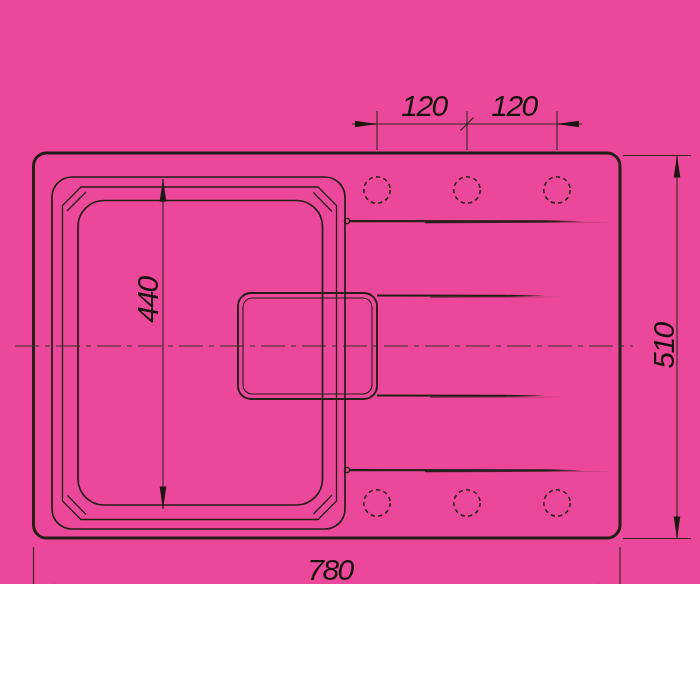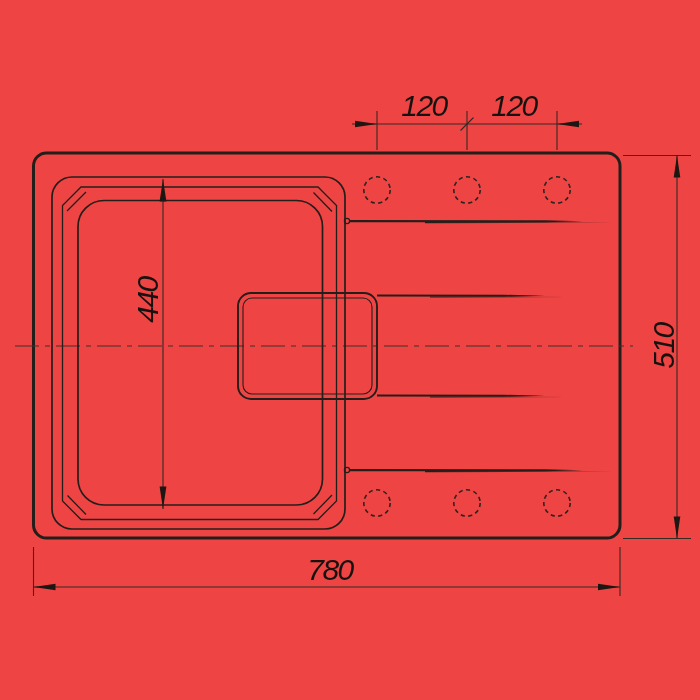--- a/index.html
+++ b/index.html
@@ -1,19 +1,19 @@
 <!DOCTYPE html>
 <html><head>
 <meta charset="utf-8">
 <style>
   html,body{margin:0;padding:0;background:#fff;}
   .canvas{
     position:relative;
-    width:700px;height:700px;
-    background:#ef4444;
+    width:700px;height:584px;
+    background:#ec4899;
     font-family:"Liberation Sans",sans-serif;
     overflow:hidden;
   }
   svg{display:block;}
   .stroke{fill:none;stroke:#241e1a;}
   .heavy{stroke-width:3;}
   .med{stroke-width:1.7;}
   .mid2{stroke-width:1.3;}
   .dimline{stroke-width:1.1;stroke:#332a24;fill:none;}
   .arrow{fill:#1c1712;stroke:none;}

